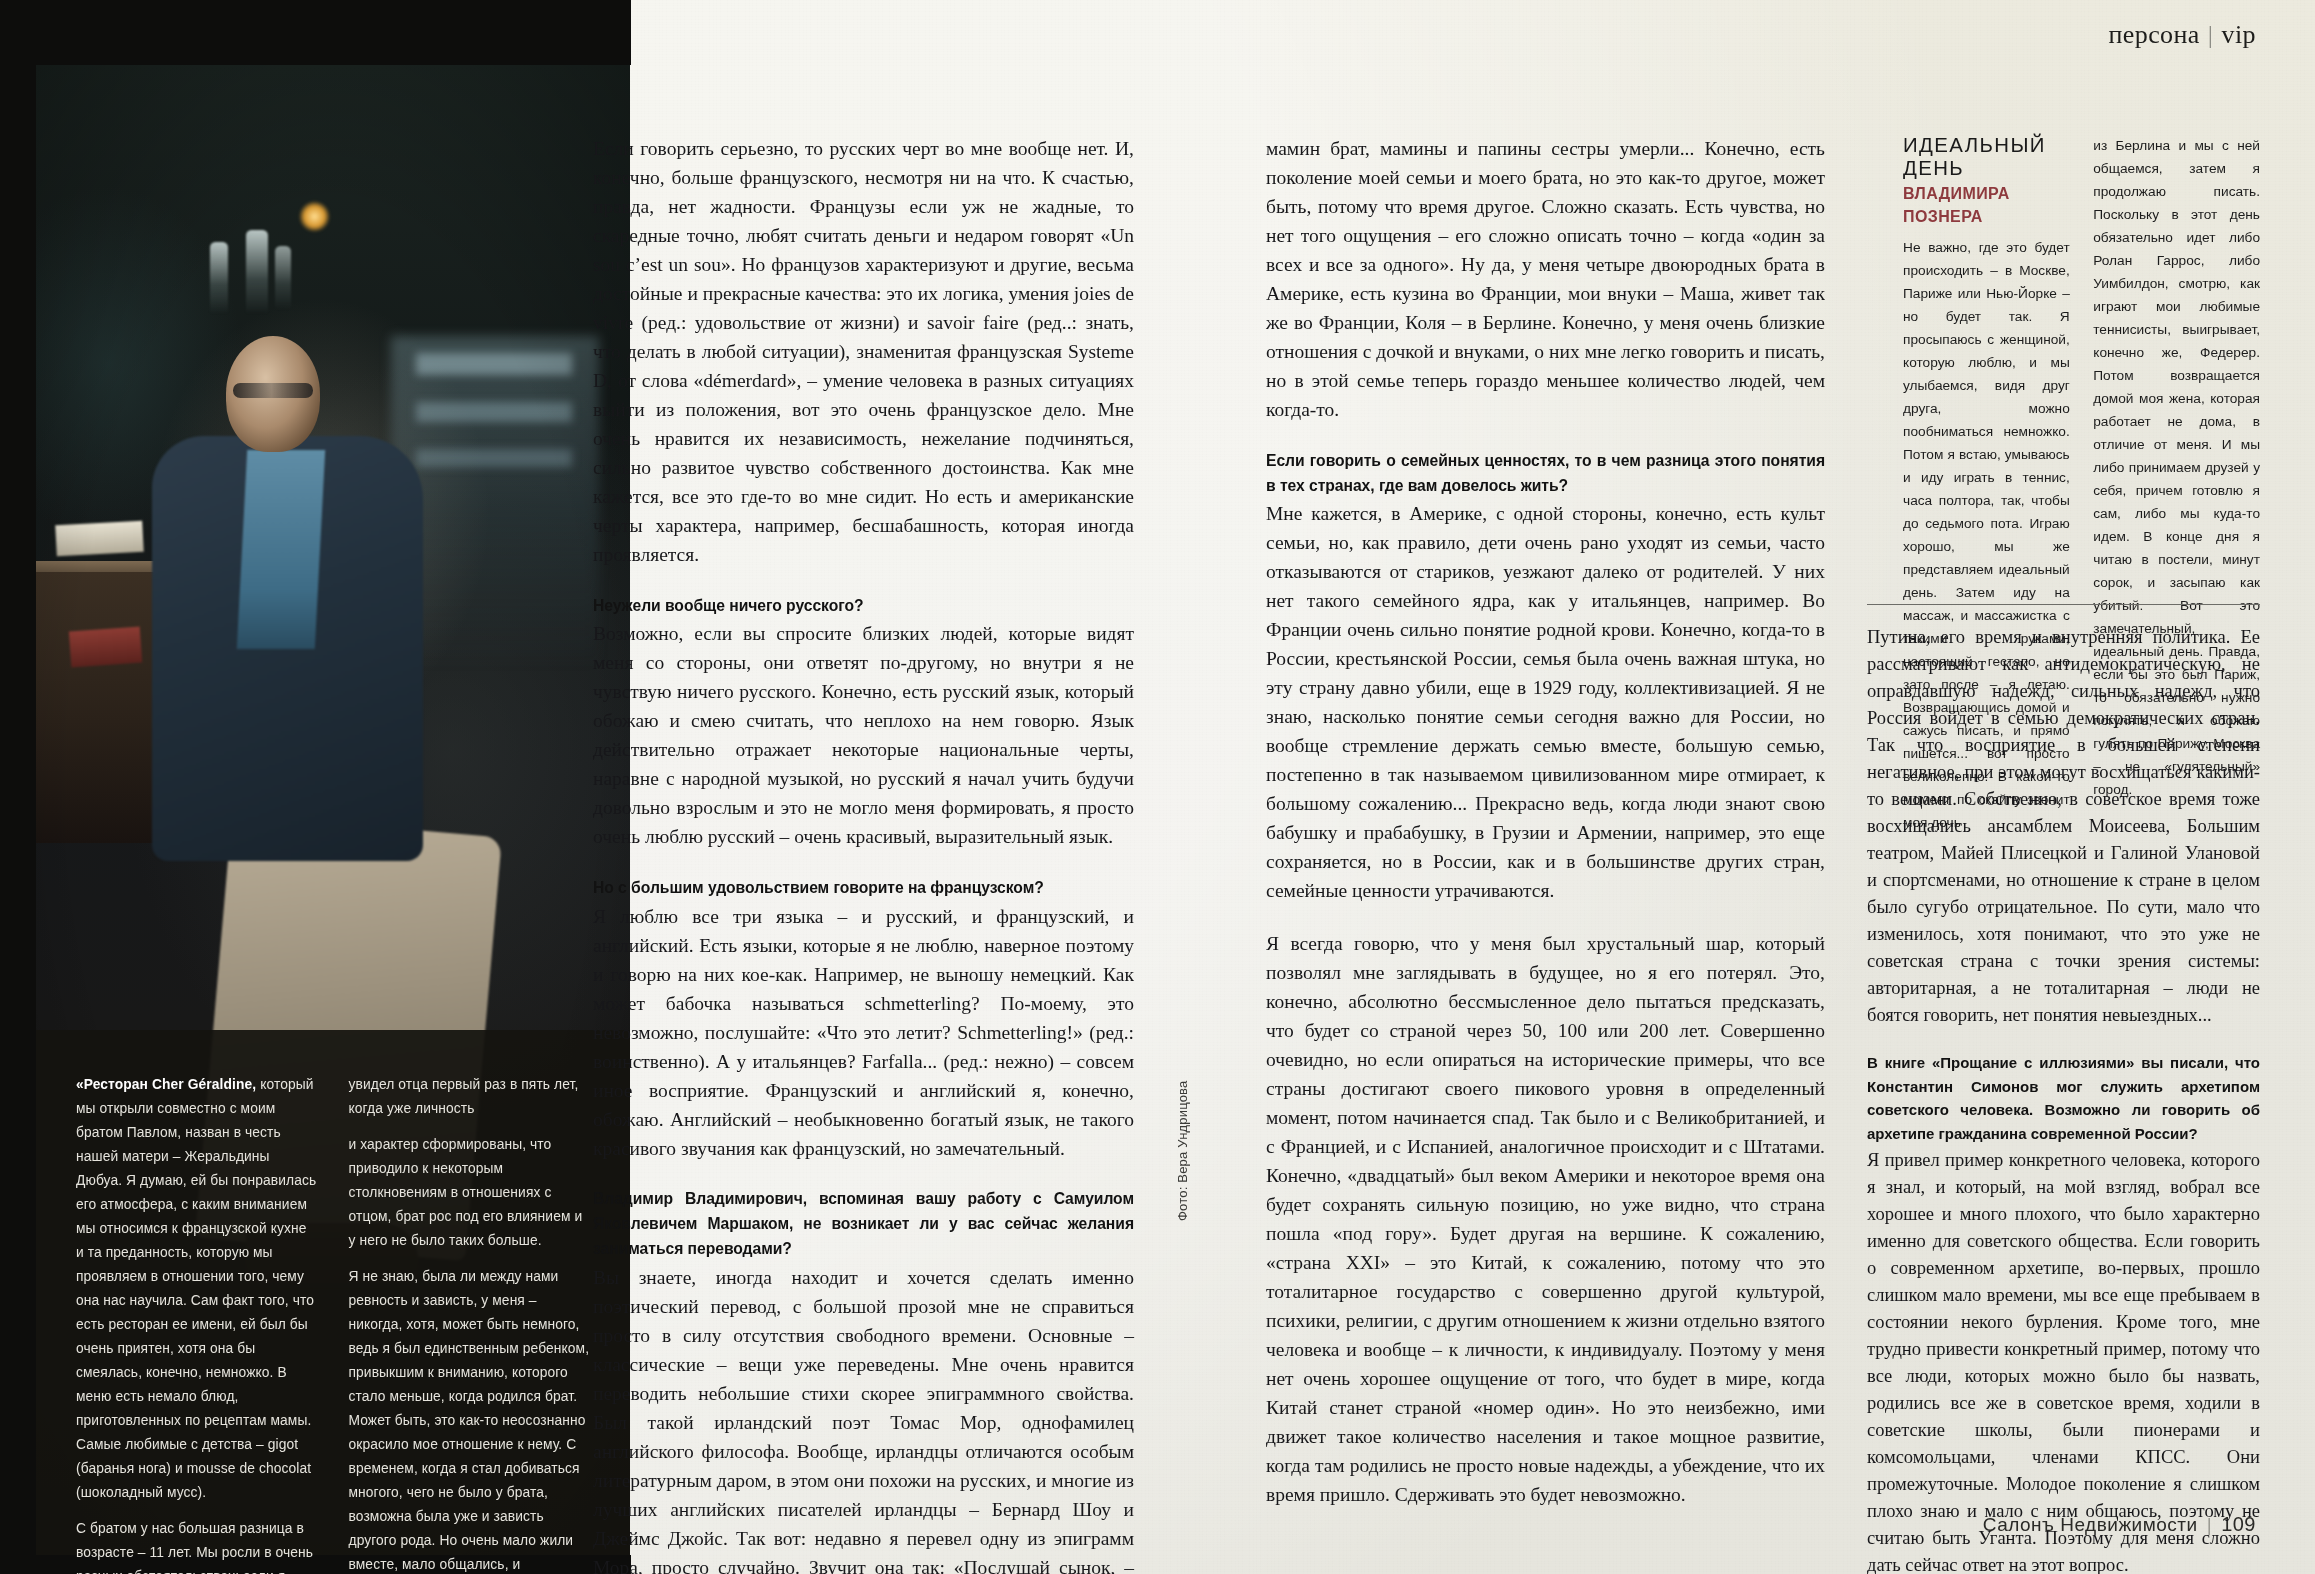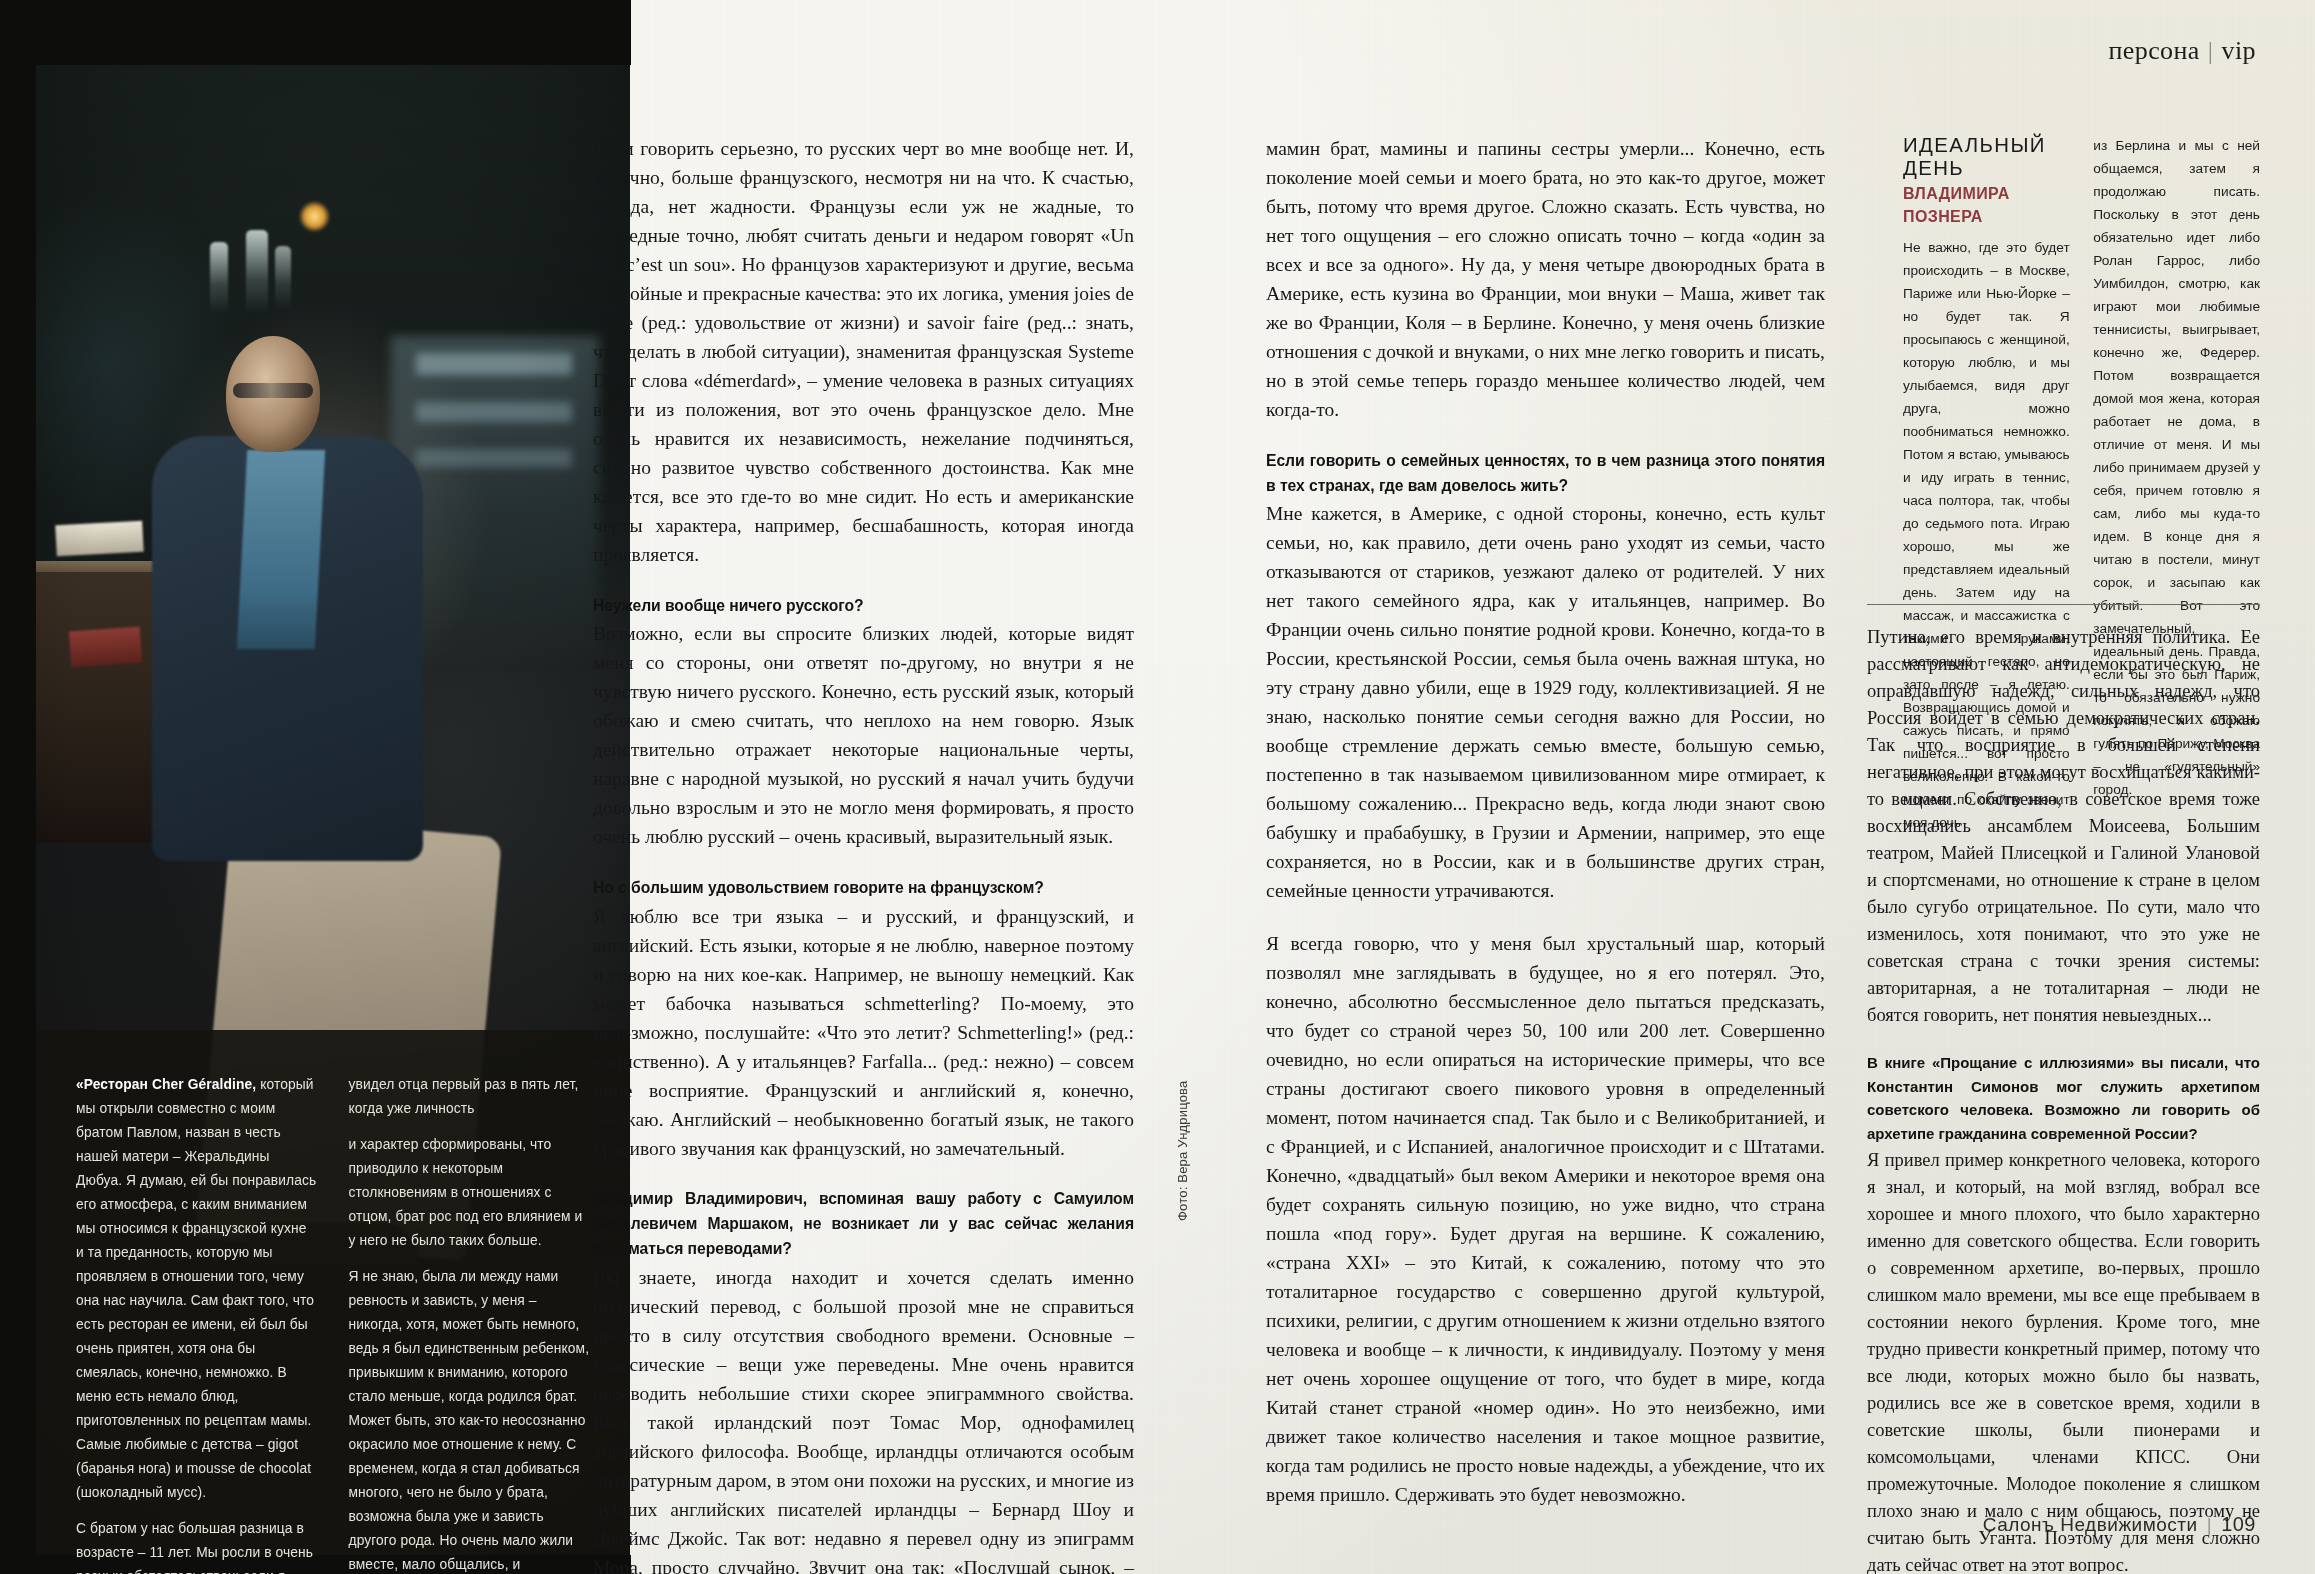--- a/index.html
+++ b/index.html
@@ -158,21 +158,21 @@
   .caption .cap-cols{
     column-count:2;column-gap:31px;
     font-size:13.8px;line-height:24px;
     letter-spacing:0.1px;
   }
   .caption .cap-cols p{margin:0 0 11.8px 0;}
   .caption b{font-weight:bold;color:#ffffff;}
 
   
   .runhead{
-    position:absolute;right:60px;top:36px;
+    position:absolute;right:60px;top:20px;
     font-family:"Liberation Serif", serif;
     font-size:26px;color:#1d1d1b;letter-spacing:0.4px;
     white-space:nowrap;
   }
   .runhead .sep{color:#8d8d86;margin:0 8.1px;font-weight:300;}
 
   
   .footer{
     position:absolute;right:60px;bottom:39px;
     font-family:Liberation Sans, sans-serif;

